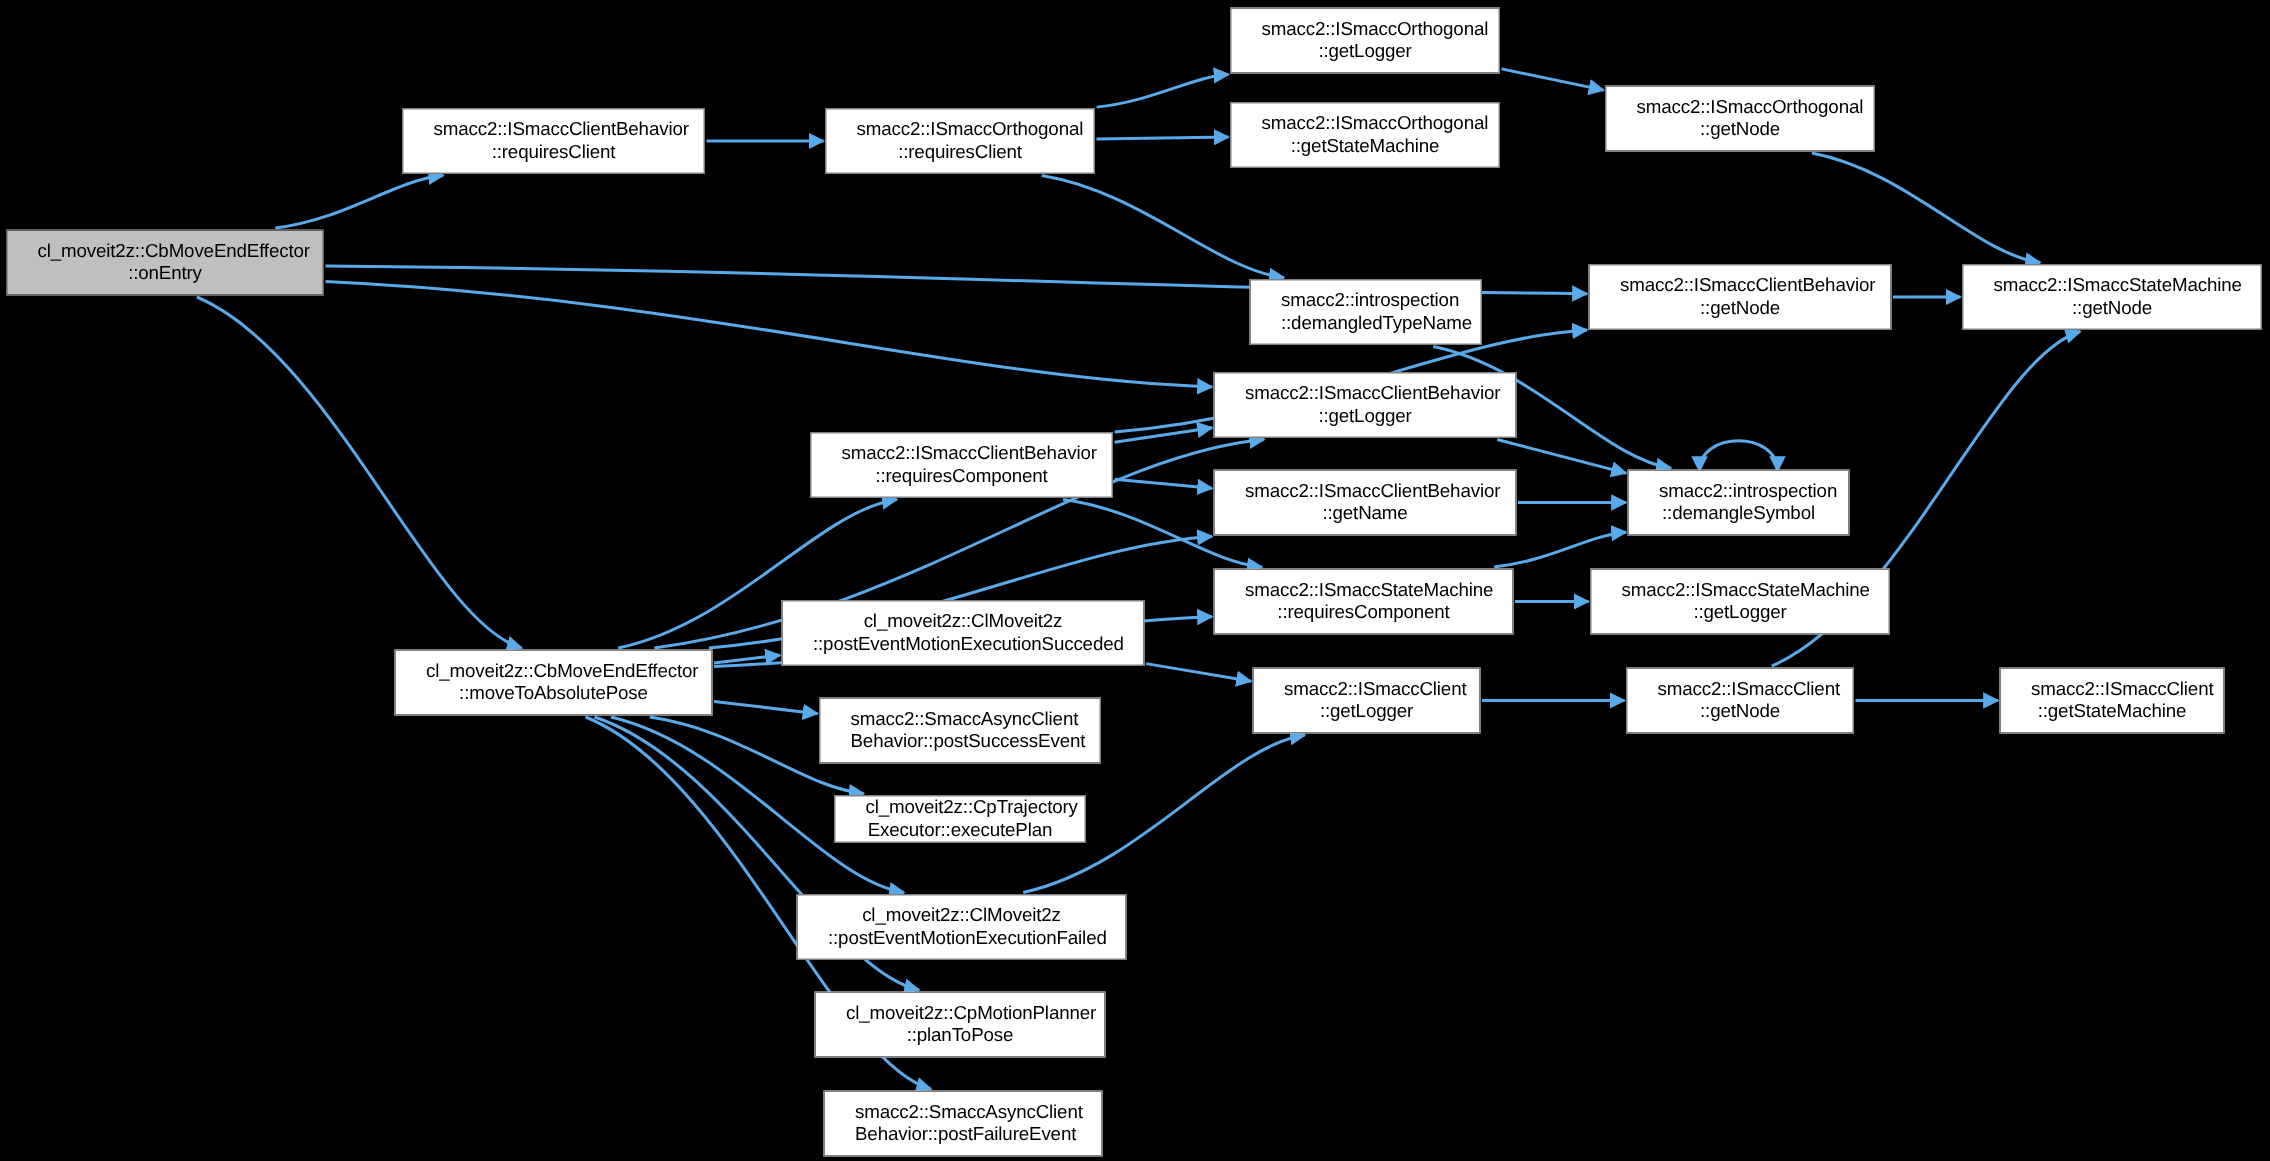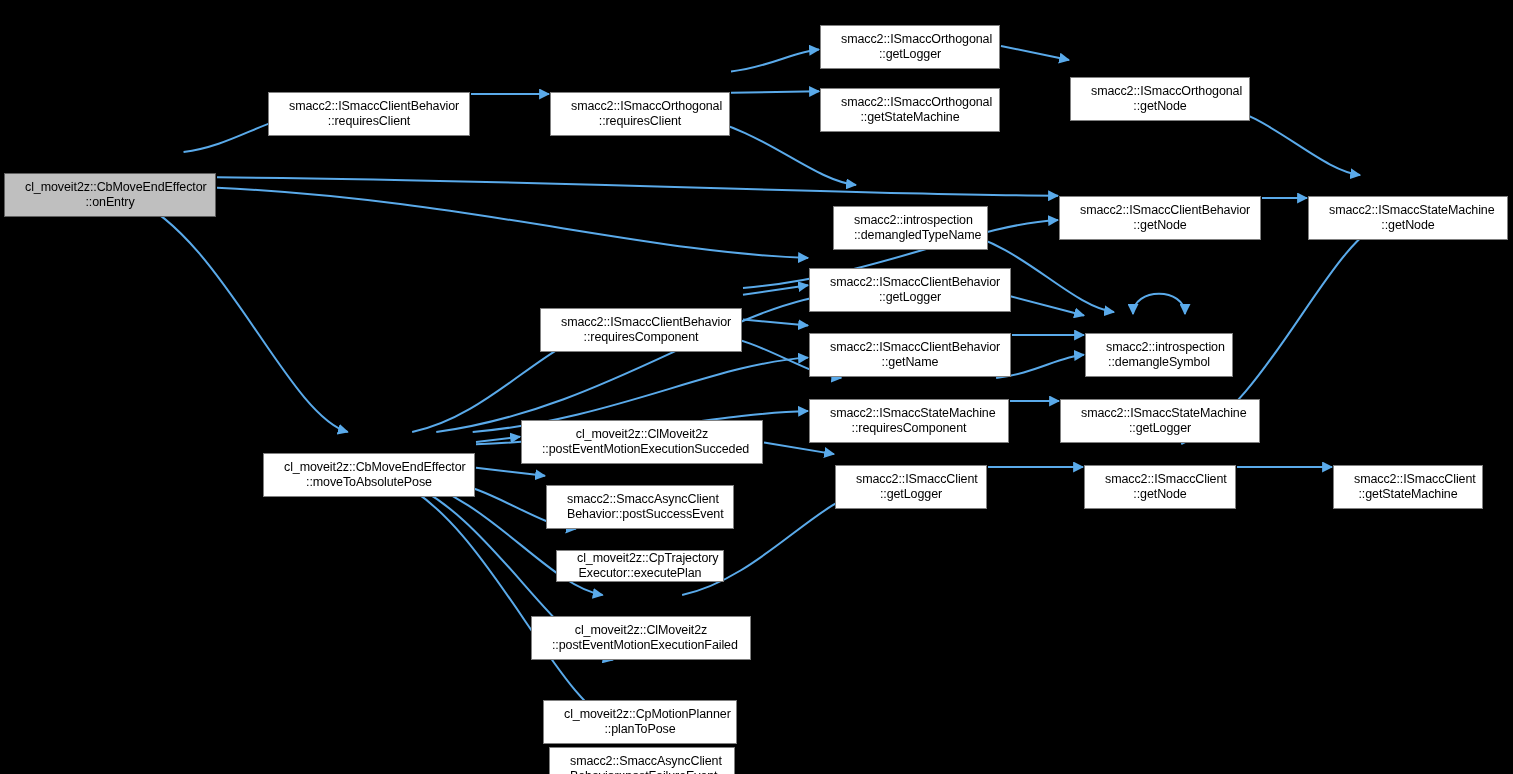--- a/index.html
+++ b/index.html
@@ -19,21 +19,20 @@
     display:flex;
     align-items:center;
     justify-content:center;
     text-align:center;
     color:#000000;
     font-size:12.5px;
     line-height:15px;
     letter-spacing:-0.1px;
     white-space:pre-line;
     padding:0 20px;
-    margin-top:20px;
   }
   .node.highlight{
     background:#bfbfbf;
     border:1px solid #606060;
   }
   .node span{display:block;width:100%;}
 </style>
 </head>
 <body>
 
@@ -115,21 +114,21 @@
       <div class="node" style="left: 263px; top: 433px; width: 212px; height: 44px;"><span>cl_moveit2z::CbMoveEndEffector
 ::moveToAbsolutePose</span></div>
       <div class="node" style="left: 521px; top: 400px; width: 242px; height: 44px;"><span>cl_moveit2z::ClMoveit2z
 ::postEventMotionExecutionSucceded</span></div>
       <div class="node" style="left: 546px; top: 465px; width: 188px; height: 44px;"><span>smacc2::SmaccAsyncClient
 Behavior::postSuccessEvent</span></div>
       <div class="node" style="left: 556px; top: 530px; width: 168px; height: 32px;"><span>cl_moveit2z::CpTrajectory
 Executor::executePlan</span></div>
       <div class="node" style="left: 531px; top: 596px; width: 220px; height: 44px;"><span>cl_moveit2z::ClMoveit2z
 ::postEventMotionExecutionFailed</span></div>
-      <div class="node" style="left: 543px; top: 680px; width: 194px; height: 44px;"><span>cl_moveit2z::CpMotionPlanner
+      <div class="node" style="left: 543px; top: 661px; width: 194px; height: 44px;"><span>cl_moveit2z::CpMotionPlanner
 ::planToPose</span></div>
       <div class="node" style="left: 549px; top: 727px; width: 186px; height: 44px;"><span>smacc2::SmaccAsyncClient
 Behavior::postFailureEvent</span></div>
       <div class="node" style="left: 835px; top: 445px; width: 152px; height: 44px;"><span>smacc2::ISmaccClient
 ::getLogger</span></div>
       <div class="node" style="left: 1084px; top: 445px; width: 152px; height: 44px;"><span>smacc2::ISmaccClient
 ::getNode</span></div>
       <div class="node" style="left: 1333px; top: 445px; width: 150px; height: 44px;"><span>smacc2::ISmaccClient
 ::getStateMachine</span></div>
     </div>

